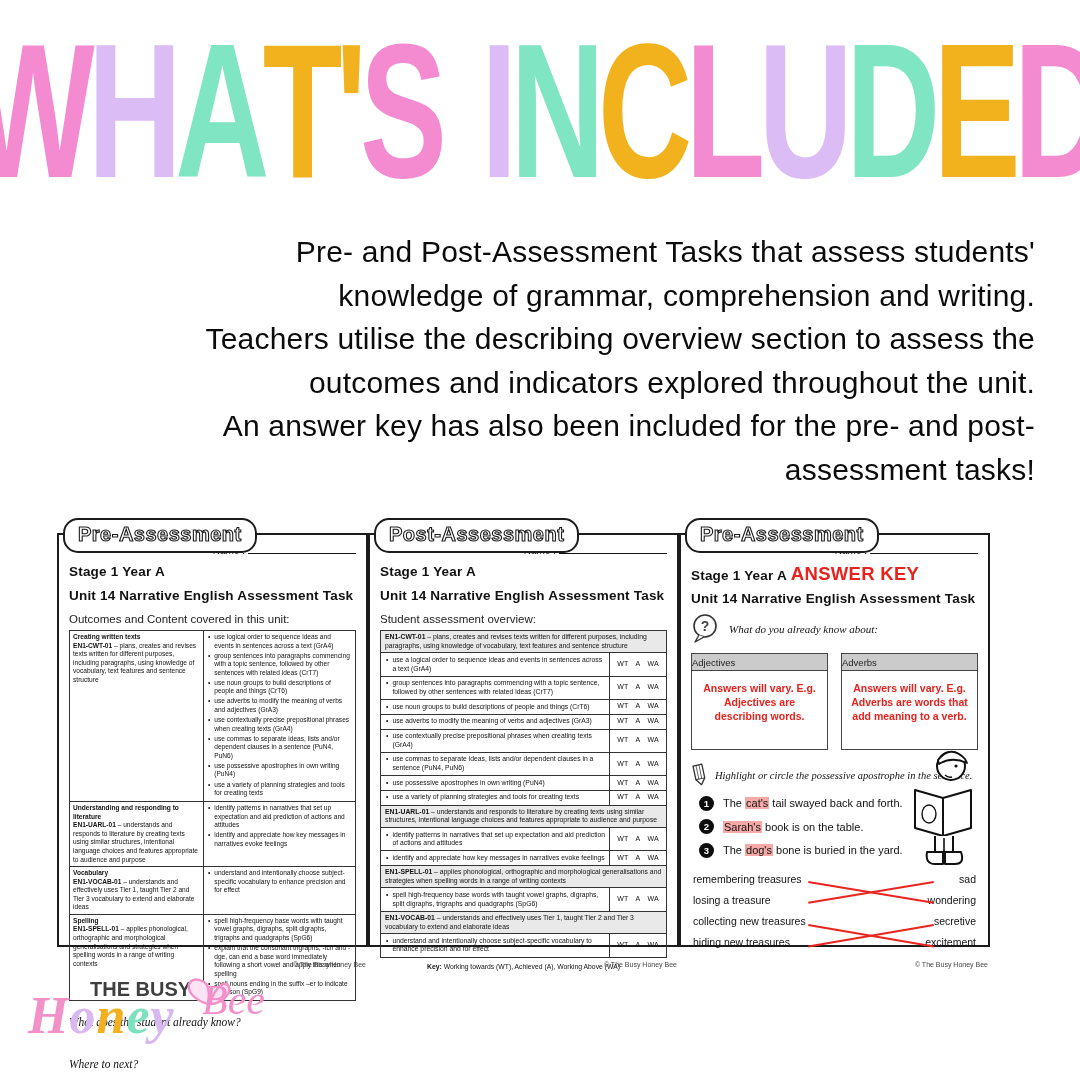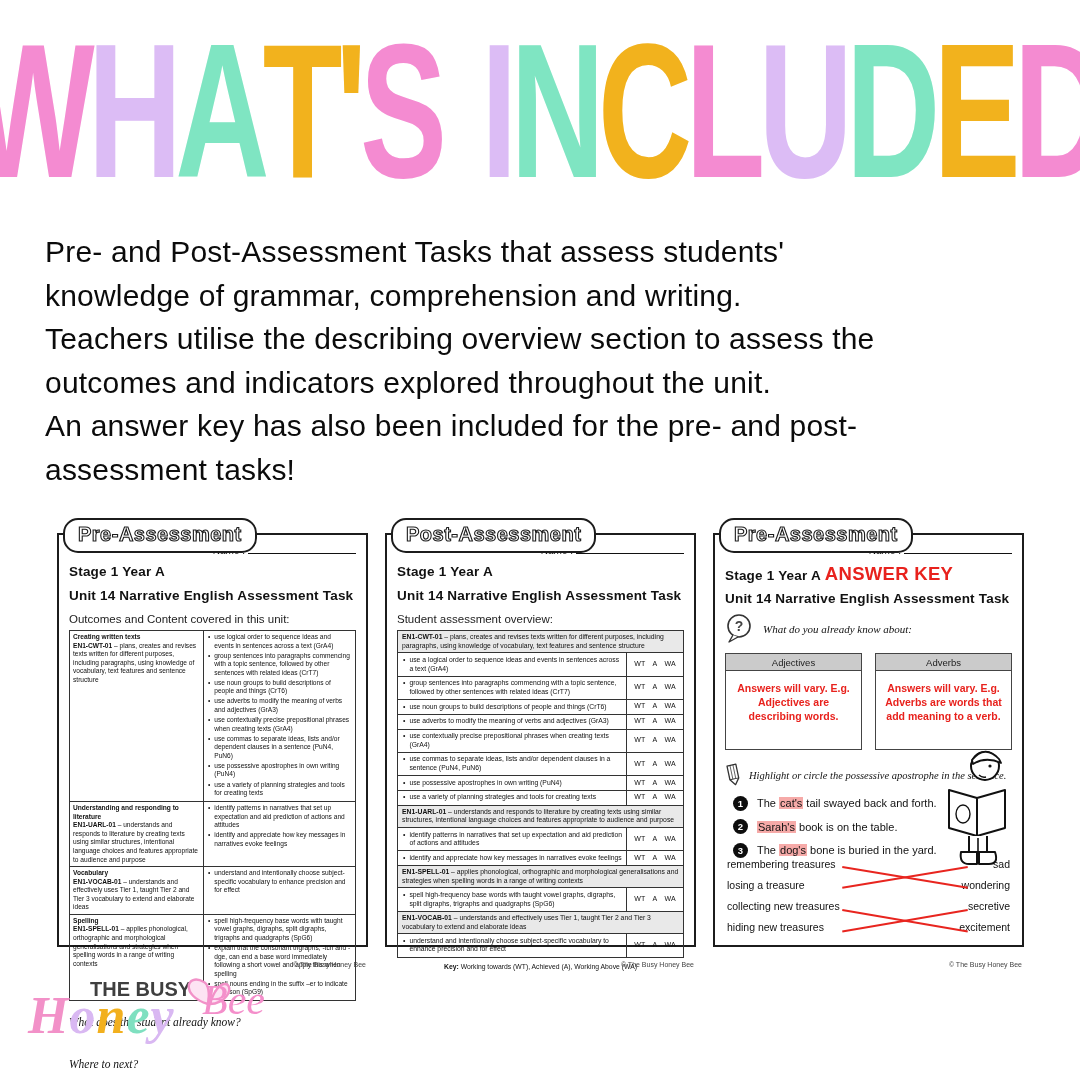--- a/index.html
+++ b/index.html
@@ -6,24 +6,24 @@
   body{
     width:1080px;height:1080px;position:relative;background:#ffffff;
     font-family:"Liberation Sans", sans-serif;color:#111;overflow:hidden;
   }
   
   .title-row{position:absolute;top:36px;left:0;width:1080px;display:flex;justify-content:center;}
   .title-inner{display:flex;align-items:flex-start;transform:scale(0.68,1);transform-origin:center top;white-space:nowrap;}
   .tletter{font-size:192px;font-weight:800;line-height:0.78;display:inline-block;margin:0 -5px;}
   .tspace{width:60px;}
   
-  .intro{position:absolute;top:230px;left:50%;transform:translateX(-50%);width:990px;text-align:left;
+  .intro{position:absolute;top:230px;left:50%;transform:translateX(-50%);width:990px;text-align:right;
     font-size:30px;line-height:43.5px;color:#0b0b0b;font-weight:400;letter-spacing:0.2px;}
   
-  .docs{position:absolute;top:518px;left:57px;width:968px;display:flex;gap:17px;}
+  .docs{position:absolute;top:518px;left:57px;width:968px;display:flex;}
   .doc{width:311px;position:relative;height:436px;}
   .page{margin-top:15px;border:2px solid #1c1c1c;background:#fff;height:414px;position:relative;
     padding:0 10px;box-sizing:border-box;}
   .badge{position:absolute;top:0;left:6px;z-index:3;background:#fff;border:2px solid #1c1c1c;border-radius:15px;
     padding:3px 13px 5px;font-size:20px;font-weight:800;letter-spacing:0.5px;color:#fff;
     -webkit-text-stroke:1.1px #1c1c1c;text-shadow:0 0 0.5px #1c1c1c;}
   .name-row{position:absolute;top:9px;right:10px;font-size:10px;color:#111;}
   .name-line{display:inline-block;width:108px;border-bottom:1px solid #111;height:9px;margin-left:3px;}
   .stage{margin-top:29px;font-size:13.5px;font-weight:800;letter-spacing:0.2px;}
   .unit{margin-top:9px;font-size:13.5px;font-weight:800;letter-spacing:0.2px;}
@@ -49,30 +49,30 @@
   .t2text{flex:1;border-right:1px solid #333;padding:2.5px 3px 2.5px 5px;display:flex;gap:4px;align-items:flex-start;}
   .t2text::before{content:"•";}
   .t2marks{width:56px;display:flex;align-items:center;justify-content:space-evenly;font-size:7px;}
   .keyline{text-align:center;font-size:6.8px;margin-top:5px;color:#111;}
   
   .stage-row{margin-top:28px;display:flex;align-items:baseline;}
   .answer-key{color:#e8221d;font-weight:800;font-size:18.5px;margin-left:4px;letter-spacing:0.3px;}
   .prompt-row{margin-top:7px;display:flex;align-items:center;gap:8px;}
   .boxes{display:flex;gap:13px;margin-top:9px;}
   .abox{flex:1;border:1.3px solid #444;height:97px;box-sizing:border-box;}
-  .abox-h{background:#cbcbcb;border-bottom:1.3px solid #444;text-align:center;font-size:9.5px;padding:2.5px 0;color:#1d1d1d;}
+  .abox-h{background:#cbcbcb;border-bottom:1.3px solid #444;font-size:9.5px;padding:2.5px 0;color:#1d1d1d;}
   .abox-b{color:#e8221d;font-weight:800;font-size:10.5px;text-align:center;padding:10px 5px;line-height:1.35;}
   .task-row{display:flex;align-items:center;gap:8px;margin-top:13px;}
   .task-row .hand{font-size:10.5px;}
   .sent{display:flex;align-items:center;gap:9px;margin-top:8.5px;margin-left:8px;font-size:11px;}
   .snum{width:15px;height:15px;border-radius:50%;background:#0d0d0d;color:#fff;font-size:9.5px;font-weight:700;
     display:flex;align-items:center;justify-content:center;flex:0 0 auto;}
   .hl{background:#f6aaa8;padding:0 1px;}
   .person{position:absolute;right:3px;top:213px;}
-  .match{position:relative;padding:0 2px;}
+  .match{margin-top:15px;position:relative;padding:0 2px;}
   .match-cols{display:flex;justify-content:space-between;}
   .mcol{display:flex;flex-direction:column;gap:9px;font-size:10.5px;color:#111;}
   .mcol.right{text-align:right;}
   .match-svg{position:absolute;left:116px;top:3px;width:128px;height:86px;}
   
   .logo{position:absolute;left:26px;top:970px;width:280px;height:105px;}
   .logo-top{position:absolute;left:64px;top:8px;font-size:20px;font-weight:800;color:#3f3f3f;letter-spacing:0px;}
   .logo-honey{position:absolute;left:2px;top:16px;font-size:52px;font-weight:700;font-style:italic;
     font-family:"Liberation Serif", serif;letter-spacing:1px;}
   .logo-bee{position:absolute;left:176px;top:6px;font-size:42px;font-weight:400;font-style:italic;

